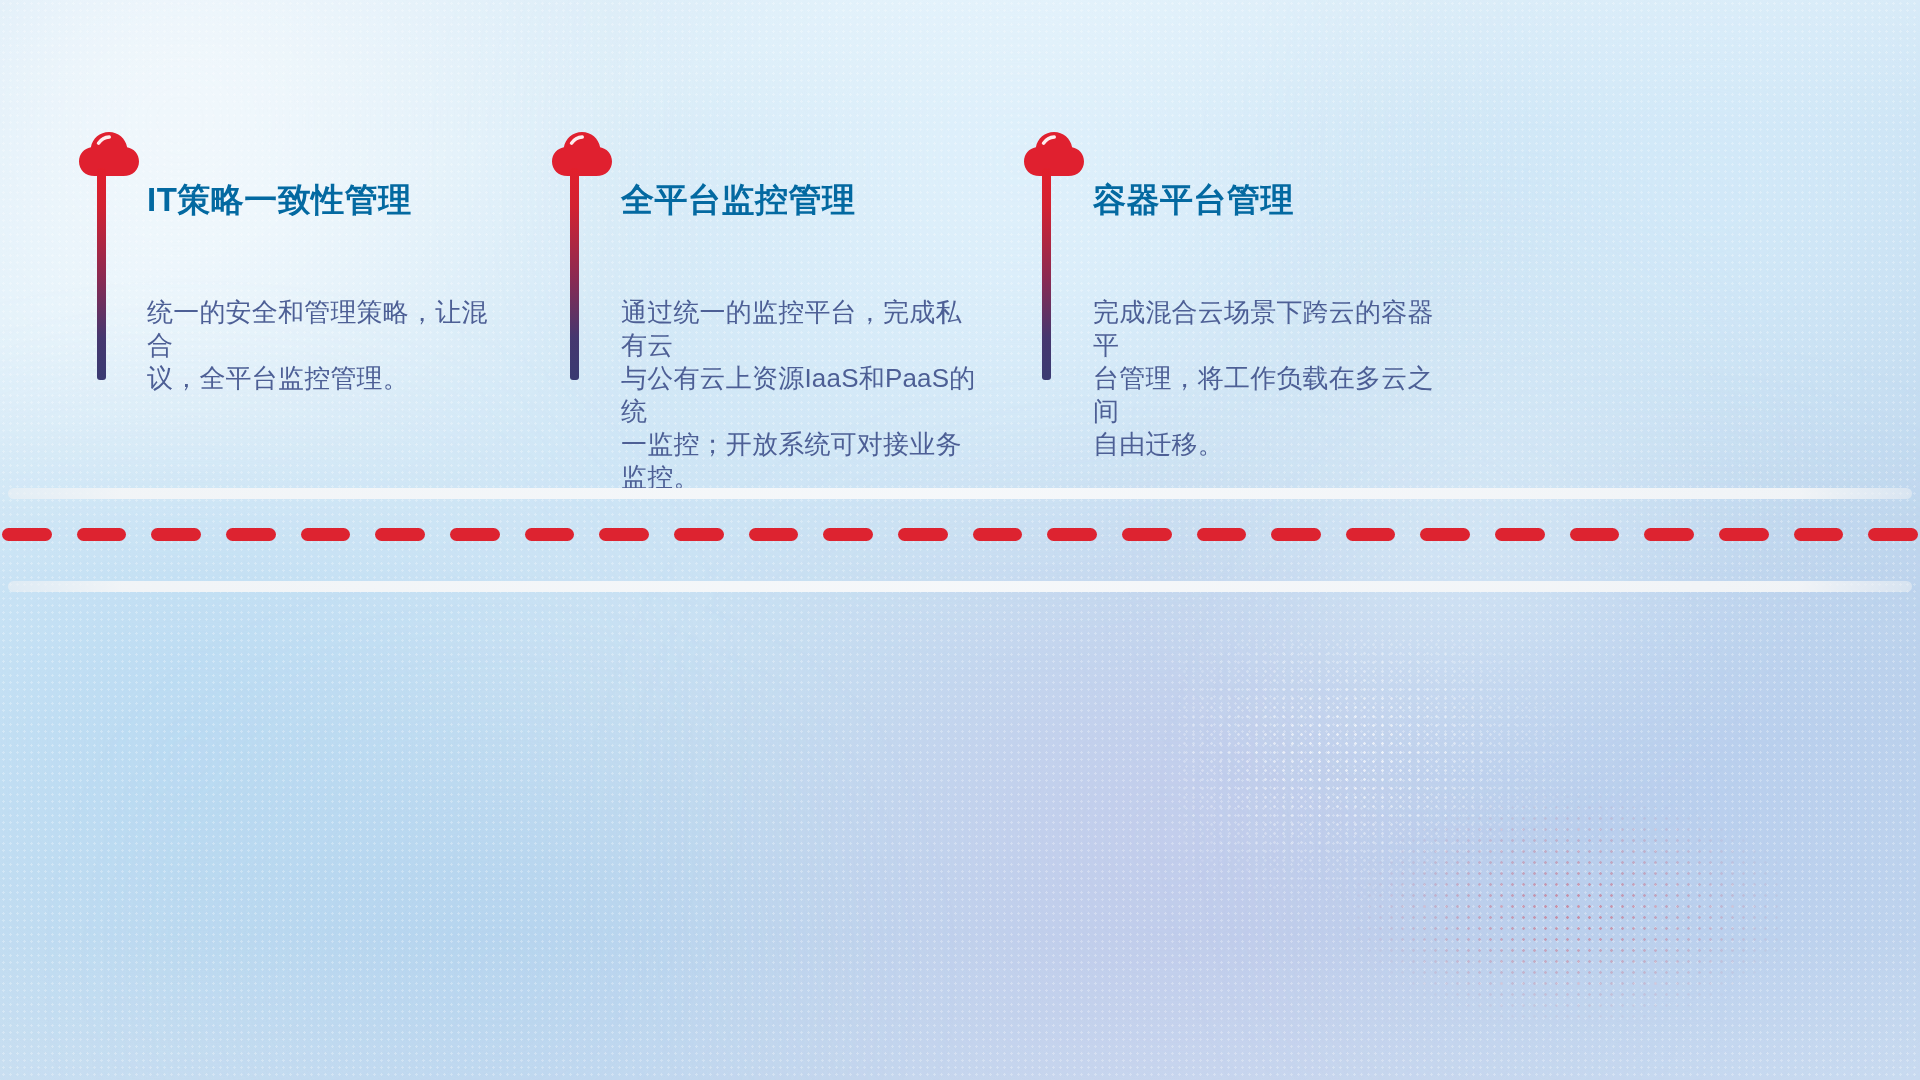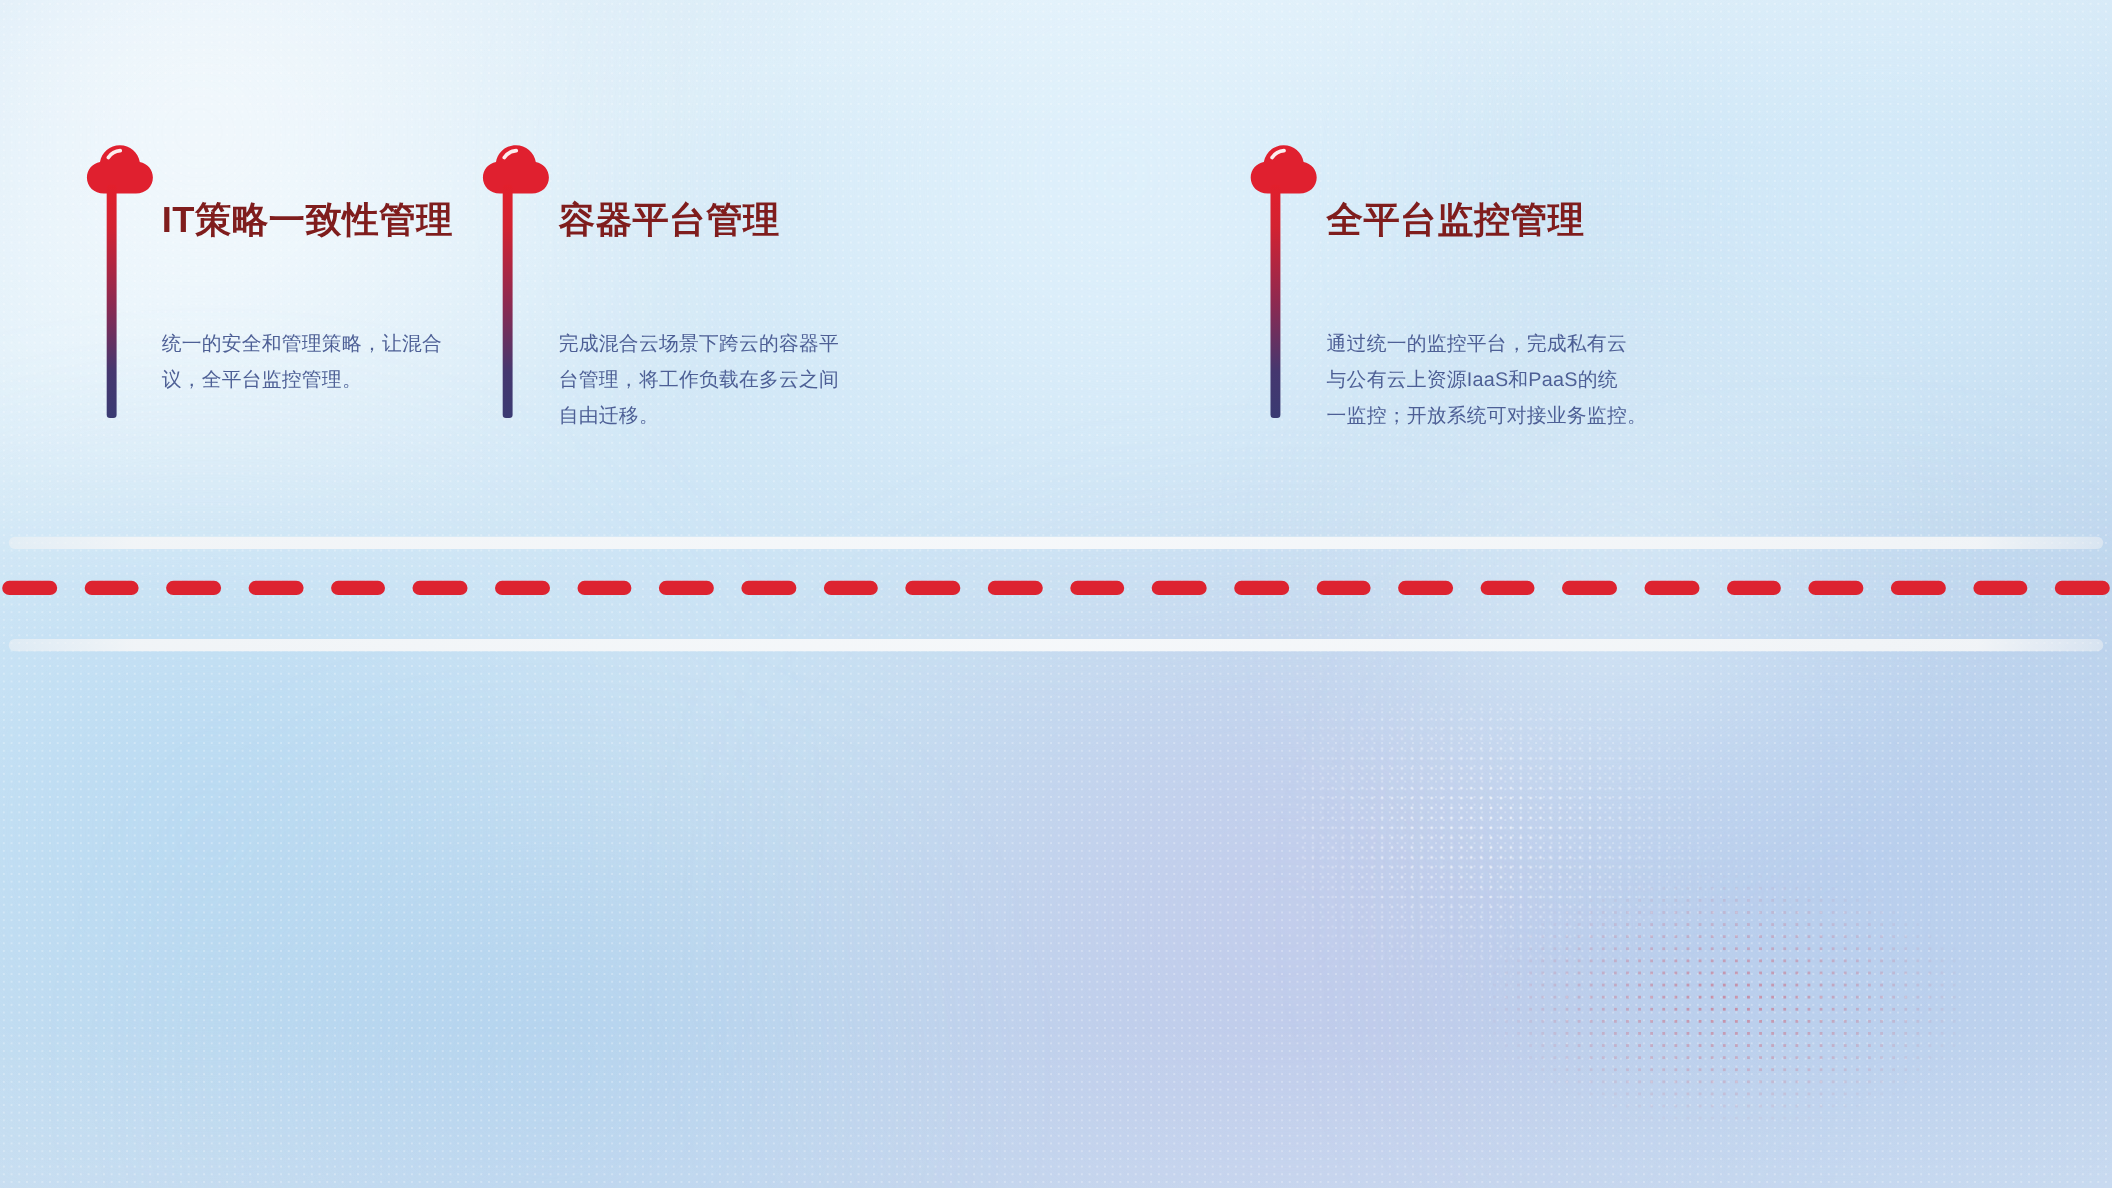--- a/index.html
+++ b/index.html
@@ -87,26 +87,26 @@
   
   .cloud { position:absolute; width:62px; height:48px; }
   .cloud svg { width:100%; height:100%; display:block; }
 
   
   .stem { position:absolute; width:9px; border-radius:3px; }
   .stem-top { background:linear-gradient(to bottom,#e21f2c 0%,#d32231 18%,#8a2a52 52%,#45376f 80%,#3a3a72 100%); }
 
   h2.title {
     position:absolute;
-    font-size:33px; font-weight:700; color:#7f1d1d; letter-spacing:.5px;
+    font-size:33px; font-weight:700; color:#0369a1; letter-spacing:.5px;
     white-space:nowrap;
   }
   p.body {
     position:absolute;
-    font-size:18px; line-height:33px; color:#4d5f95; font-weight:400;
+    font-size:26px; line-height:33px; color:#4d5f95; font-weight:400;
     width:350px; letter-spacing:.2px;
   }
 
   
   .c1 .cloud { left:78px; top:130px; }
   .c1 .stem  { left:97px; top:168px; height:212px; }
   .c1 h2.title { left:147px; top:178px; }
   .c1 p.body  { left:147px; top:296px; }
 
   .c2 .cloud { left:-34px; top:130px; }
@@ -150,52 +150,52 @@
       </svg>
     </div>
     <div class="stem stem-top"></div>
     <h2 class="title">IT策略一致性管理</h2>
     <p class="body">
       <span class="line">统一的安全和管理策略，让混合</span>
       <span class="line">议，全平台监控管理。</span>
     </p>
   </div>
 
+  <div class="col col-top c2">
+    <div class="cloud">
+      <svg viewBox="0 0 62 48" xmlns="http://www.w3.org/2000/svg">
+        <path d="M16.5 46 C7.4 46 1 39.6 1 31.4 C1 24.2 6.1 18.4 12.9 17.2 C14.4 8.6 21.9 2 31 2 C40.1 2 47.6 8.6 49.1 17.2 C55.9 18.4 61 24.2 61 31.4 C61 39.6 54.6 46 45.5 46 Z" fill="#e0202f"></path>
+        <path d="M20.5 13.2 C23 9.6 26.8 7.3 31.3 7" stroke="#ffffff" stroke-width="3.4" stroke-linecap="round" fill="none" opacity=".92"></path>
+      </svg>
+    </div>
+    <div class="stem stem-top"></div>
+    <h2 class="title">全平台监控管理</h2>
+    <p class="body">
+      <span class="line">通过统一的监控平台，完成私有云</span>
+      <span class="line">与公有云上资源IaaS和PaaS的统</span>
+      <span class="line">一监控；开放系统可对接业务监控。</span>
+    </p>
+  </div>
+
   <div class="col col-top c3">
     <div class="cloud">
       <svg viewBox="0 0 62 48" xmlns="http://www.w3.org/2000/svg">
         <path d="M16.5 46 C7.4 46 1 39.6 1 31.4 C1 24.2 6.1 18.4 12.9 17.2 C14.4 8.6 21.9 2 31 2 C40.1 2 47.6 8.6 49.1 17.2 C55.9 18.4 61 24.2 61 31.4 C61 39.6 54.6 46 45.5 46 Z" fill="#e0202f"></path>
         <path d="M20.5 13.2 C23 9.6 26.8 7.3 31.3 7" stroke="#ffffff" stroke-width="3.4" stroke-linecap="round" fill="none" opacity=".92"></path>
       </svg>
     </div>
     <div class="stem stem-top"></div>
     <h2 class="title">容器平台管理</h2>
     <p class="body">
       <span class="line">完成混合云场景下跨云的容器平</span>
       <span class="line">台管理，将工作负载在多云之间</span>
       <span class="line">自由迁移。</span>
     </p>
   </div>
 
-  <div class="col col-top c2">
-    <div class="cloud">
-      <svg viewBox="0 0 62 48" xmlns="http://www.w3.org/2000/svg">
-        <path d="M16.5 46 C7.4 46 1 39.6 1 31.4 C1 24.2 6.1 18.4 12.9 17.2 C14.4 8.6 21.9 2 31 2 C40.1 2 47.6 8.6 49.1 17.2 C55.9 18.4 61 24.2 61 31.4 C61 39.6 54.6 46 45.5 46 Z" fill="#e0202f"></path>
-        <path d="M20.5 13.2 C23 9.6 26.8 7.3 31.3 7" stroke="#ffffff" stroke-width="3.4" stroke-linecap="round" fill="none" opacity=".92"></path>
-      </svg>
-    </div>
-    <div class="stem stem-top"></div>
-    <h2 class="title">全平台监控管理</h2>
-    <p class="body">
-      <span class="line">通过统一的监控平台，完成私有云</span>
-      <span class="line">与公有云上资源IaaS和PaaS的统</span>
-      <span class="line">一监控；开放系统可对接业务监控。</span>
-    </p>
-  </div>
-
 </div>
 
 <div id="divider">
   <div class="div-bar top"></div>
   <div class="div-dash">
     <span class="dash"></span>
     <span class="dash"></span>
     <span class="dash"></span>
     <span class="dash"></span>
     <span class="dash"></span>

